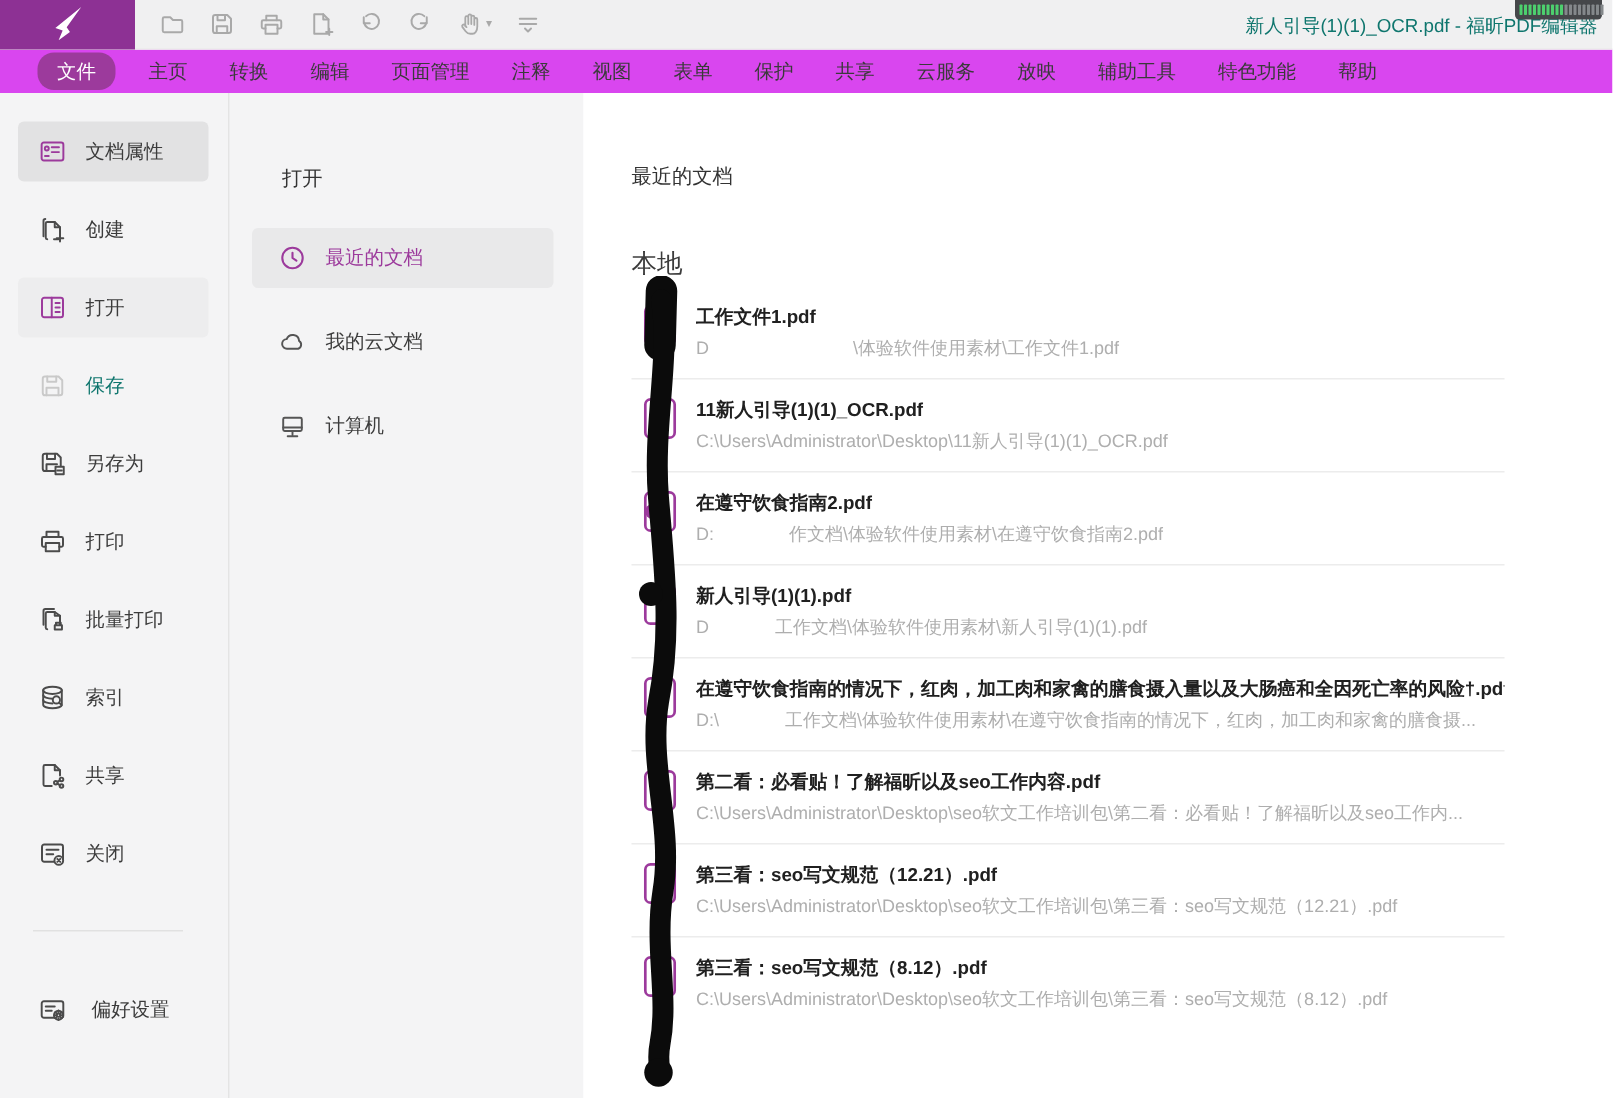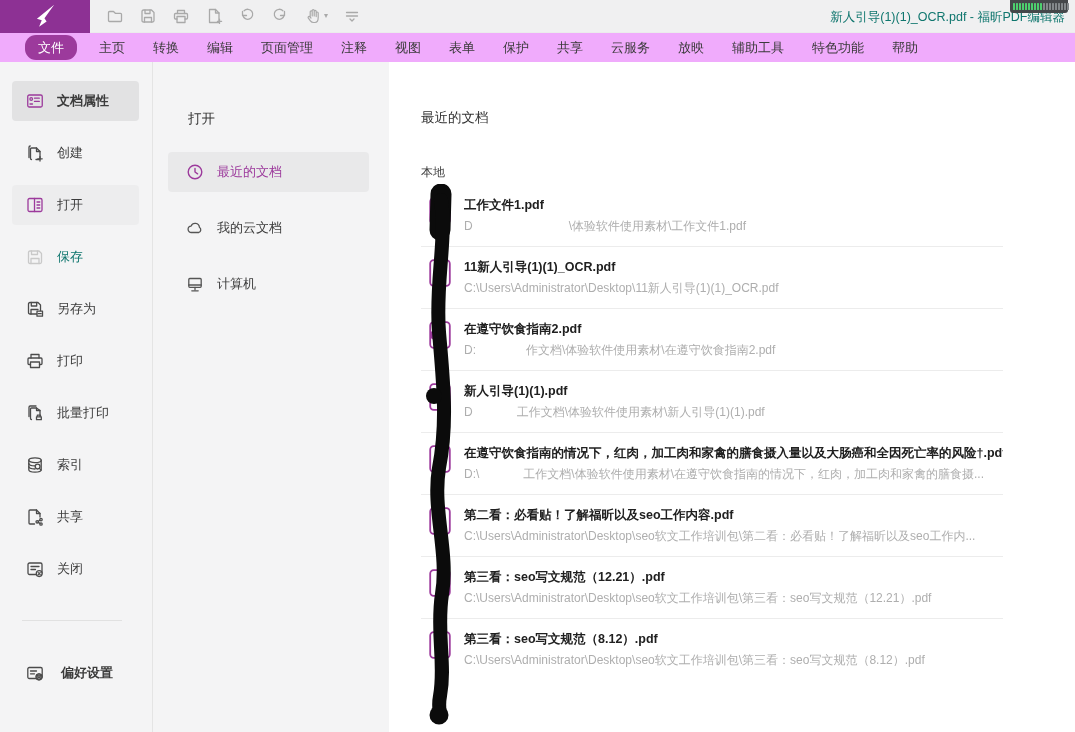--- a/index.html
+++ b/index.html
@@ -17,34 +17,34 @@
   .qat-btn { background:none; border:none; display:flex; align-items:center; gap:2px;
              color:#a9a9a9; cursor:pointer; padding:0; }
   .qat-btn svg { display:block; }
   .caret { font-size:8px; color:#a9a9a9; line-height:1; }
   .win-title { position:absolute; right:10px; top:9px; font-size:12.5px; color:#0f766e; }
   .meter { position:absolute; right:7px; top:0; width:58px; height:13px; background:#45474a;
            border-radius:0 0 3px 3px; display:flex; align-items:center; padding:0 3px; gap:1px; }
   .meter b { width:2px; height:7px; border-radius:0.5px; flex:none; }
 
   
-  .menubar { height:29px; background:#f0abfc; display:flex; align-items:center;
+  .menubar { height:29px; background:#d946ef; display:flex; align-items:center;
              padding-left:25px; }
   .tab { font-size:13px; color:#3a3a3a; padding:4px 14px; cursor:pointer; white-space:nowrap; }
   .tab.selected { background:var(--accent); color:#fff; border-radius:11px; padding:3.5px 13px;
                   margin-right:8px; }
 
   
   .content { display:flex; height:670px; }
   .sidebar { width:153px; background:#f4f4f5; border-right:1px solid #e4e4e4;
              position:relative; flex:none; }
   .side-item { height:40px; margin:0 13px 12px 12px; border-radius:4px; display:flex;
                align-items:center; padding-left:13px; gap:12px; font-size:13px; color:#3c3c3c;
                cursor:pointer; }
-  .side-item:first-child { margin-top:19px;font-weight:bold; }
+  .side-item:first-child { margin-top:19px; }
   .side-item.selected { background:#e2e2e3; }
   .side-item.highlight { background:#ededee; }
   .side-item.disabled { color:#0f766e; cursor:default; }
   .side-item .icon { display:flex; color:#4b4b4b; }
   .side-item.disabled .icon { color:#c9c9c9; }
   .side-item .icon.purple { color:var(--accent); }
   .side-divider { position:absolute; left:22px; right:30px; top:558px;
                   border-top:1px solid #e1e1e1; }
   .side-footer { position:absolute; top:591px; left:12px; right:13px; }
   .side-footer .side-item { margin:0;gap:16px; }
@@ -54,21 +54,21 @@
   .open-items { margin-top:24px; }
   .open-item { height:40px; margin:0 20px 16px 15px; border-radius:4px; display:flex;
                align-items:center; padding-left:18px; gap:13px; font-size:13px; color:#3c3c3c;
                cursor:pointer; }
   .open-item .icon { display:flex; color:#555; }
   .open-item.selected { background:#e9e9ea; color:var(--accent); }
   .open-item.selected .icon { color:var(--accent); }
 
   .recent { flex:1; background:#fff; position:relative; padding-left:32px; }
   .recent-title { font-size:13.5px; font-weight:400; color:#333; margin-top:47px; }
-  .section-label { font-size:12px; color:#3c3c3c; margin-top:37px; }
+  .section-label { font-size:17px; color:#3c3c3c; margin-top:37px; }
   .file-list { margin-top:4px; width:582px; }
   .file-row { position:relative; padding:12px 0 13px 43px; border-bottom:1px solid #ececec;
               cursor:pointer; }
   .file-row:last-child { border-bottom:none; }
   .file-icon { position:absolute; left:8px; top:12px; width:22px; height:28px;
                color:var(--accent); z-index:1; }
   .file-name { font-size:12.5px; font-weight:700; color:#202020; white-space:nowrap;
                overflow:hidden; line-height:16px; }
   .file-path { font-size:12px; color:#aeaeae; white-space:nowrap; overflow:hidden;
                margin-top:6px; line-height:14px; }

